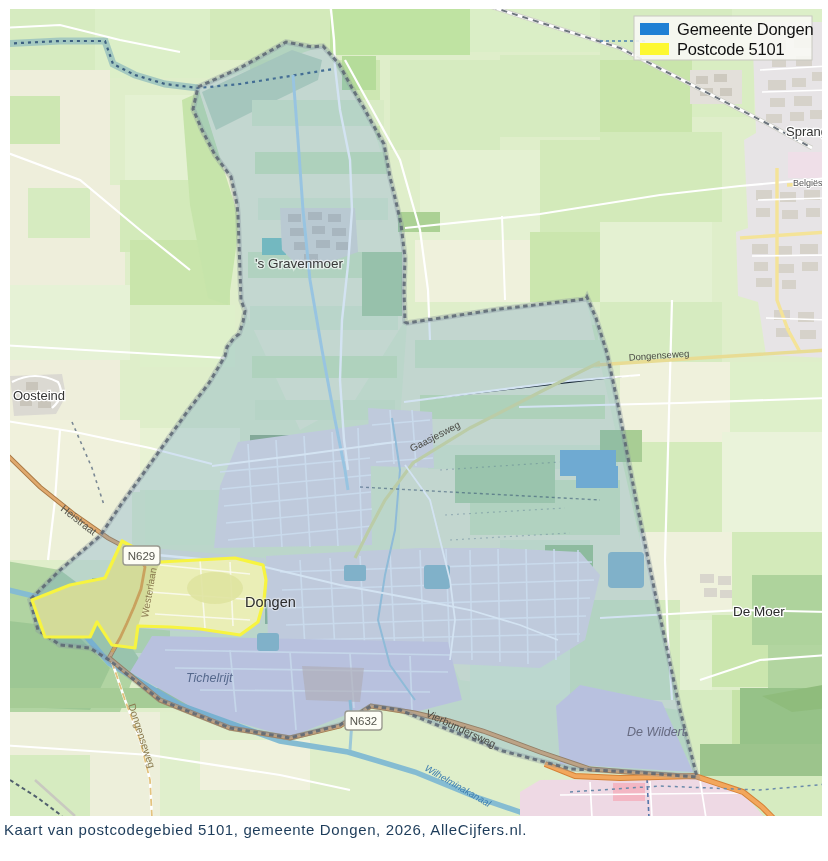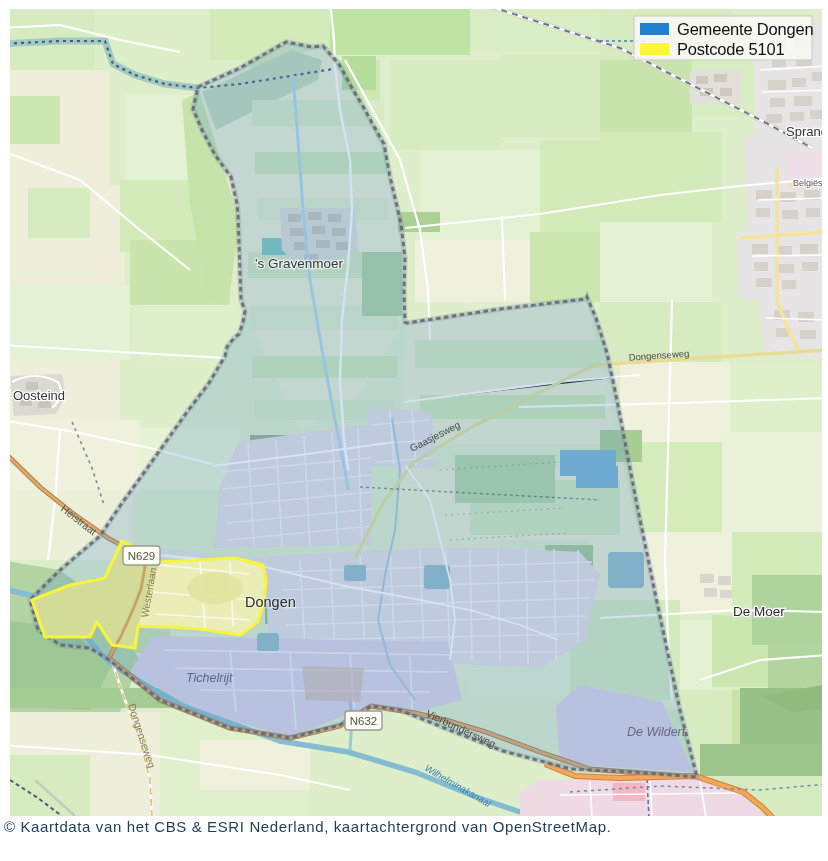--- a/index.html
+++ b/index.html
@@ -485,15 +485,15 @@
 <rect x="0" y="0" width="10" height="818" fill="#ffffff"></rect>
 
 <rect x="0" y="0" width="828" height="9" fill="#ffffff"></rect>
 
 <rect x="822" y="0" width="6" height="818" fill="#ffffff"></rect>
 
 <rect x="0" y="816" width="828" height="2" fill="#ffffff"></rect>
 </svg>
 
 <div class="cap">
-<div>© Kaartdata van het CBS &amp; ESRI Nederland, kaartachtergrond van OpenStreetMap.</div>
+<div style="padding-top:3px;">Kaart van postcodegebied 5101, gemeente Dongen, 2026, AlleCijfers.nl.</div>
 </div>
 </div>
 
 </body></html>

